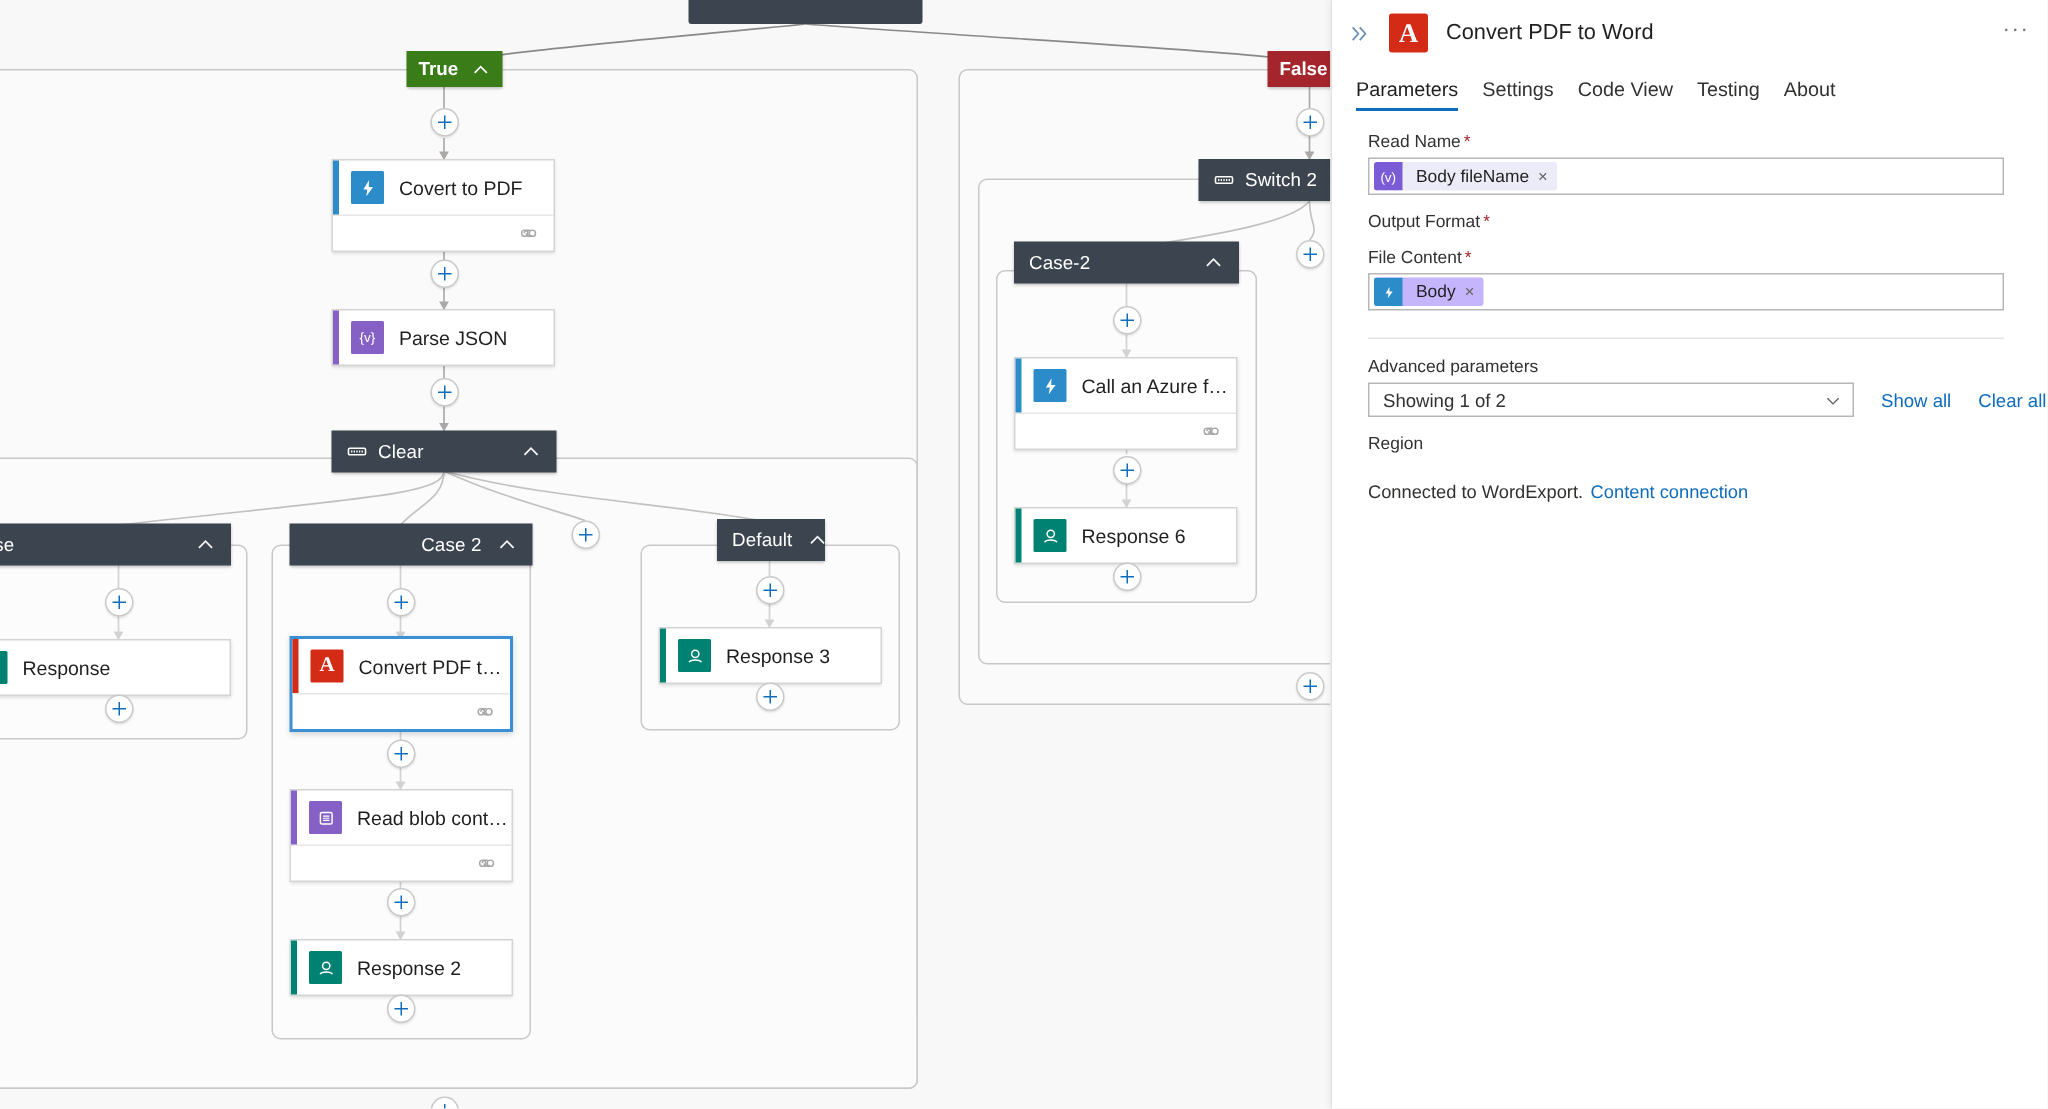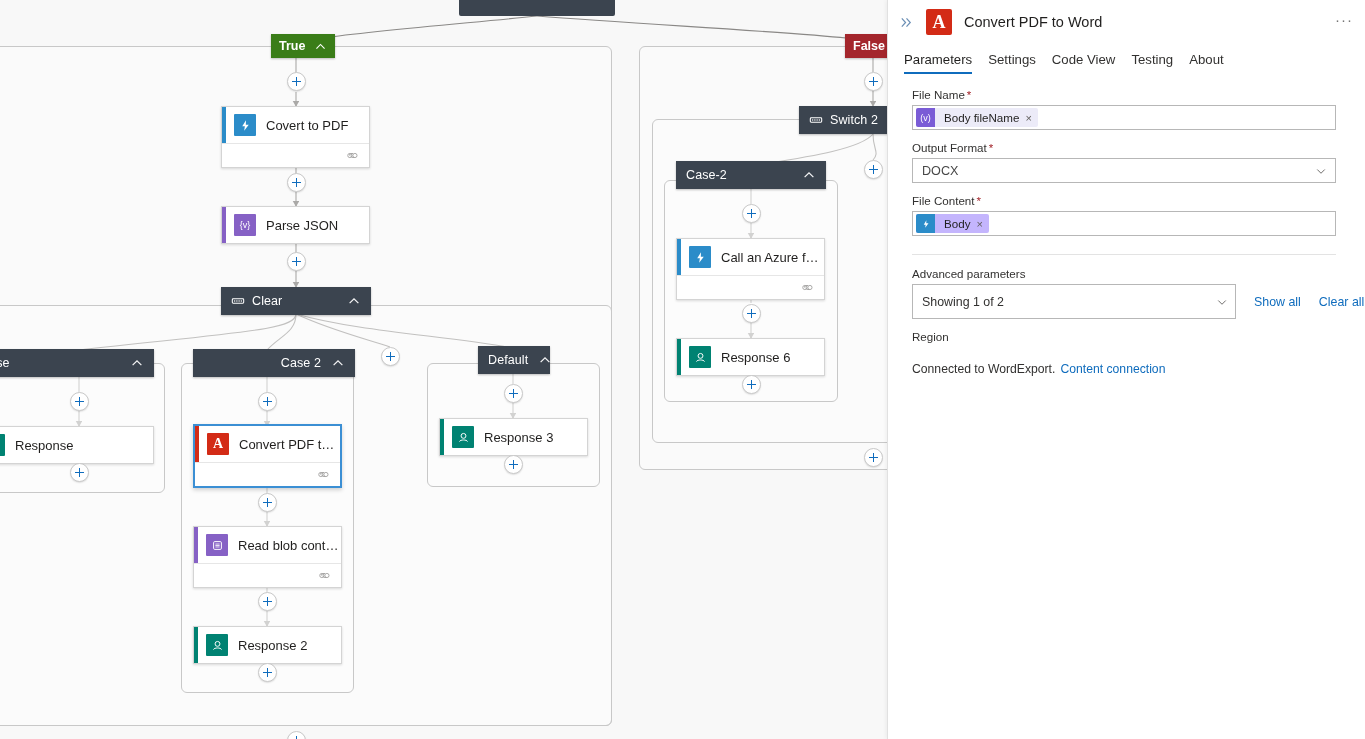--- a/index.html
+++ b/index.html
@@ -205,21 +205,21 @@
   .chip.blue   .cico { background: #2b8cc9; }
   .chip.blue        { background: #c4b5fd; }
 
   .divider {
     border-top: 1px solid #e3e3e3;
     margin: 18px 0 12px 0;
   }
 
   .adv-row { display: flex; align-items: center; gap: 0; }
   .adv-select {
-    flex: 0 0 324px; height: 35px;
+    flex: 0 0 324px; height: 23px;
     border: 1px solid #b7b7b7; background: #fff;
     display: flex; align-items: center; justify-content: space-between;
     padding: 0 7px 0 9px; font-size: 12.4px; color: #323130;
   }
   .lnk {
     color: #0f6cbd; font-size: 12.4px; margin-left: 18px;
     white-space: nowrap;
   }
 
   .region-row { display: flex; align-items: center; }
@@ -554,41 +554,35 @@
       <div class="p-tab">Settings</div>
       <div class="p-tab">Code View</div>
       <div class="p-tab">Testing</div>
       <div class="p-tab">About</div>
     </div>
 
     <div class="p-body">
 
       <div class="fld">
         <span class="flabel">
-          <span>File Name</span><span class="req">*</span>
+          <span>Read Name</span><span class="req">*</span>
         </span>
         <div class="finput">
           <span class="chip violet">
             <span class="cico">(v)</span>
             <span class="ctxt">Body fileName</span>
             <span class="cx">×</span>
           </span>
         </div>
       </div>
 
       <div class="fld">
         <span class="flabel">
           <span>Output Format</span><span class="req">*</span>
         </span>
-        <div class="fselect">
-          <span class="cv">DOCX</span>
-          <svg class="chev-svg" width="12" height="12" viewBox="0 0 16 16">
-            <path d="M3 6 L8 11 L13 6" fill="none" stroke="#605e5c" stroke-width="1.2"></path>
-          </svg>
-        </div>
       </div>
 
       <div class="fld">
         <span class="flabel">
           <span>File Content</span><span class="req">*</span>
         </span>
         <div class="finput">
           <span class="chip blue">
             <span class="cico">
               <svg viewBox="0 0 16 16" width="10" height="10">

